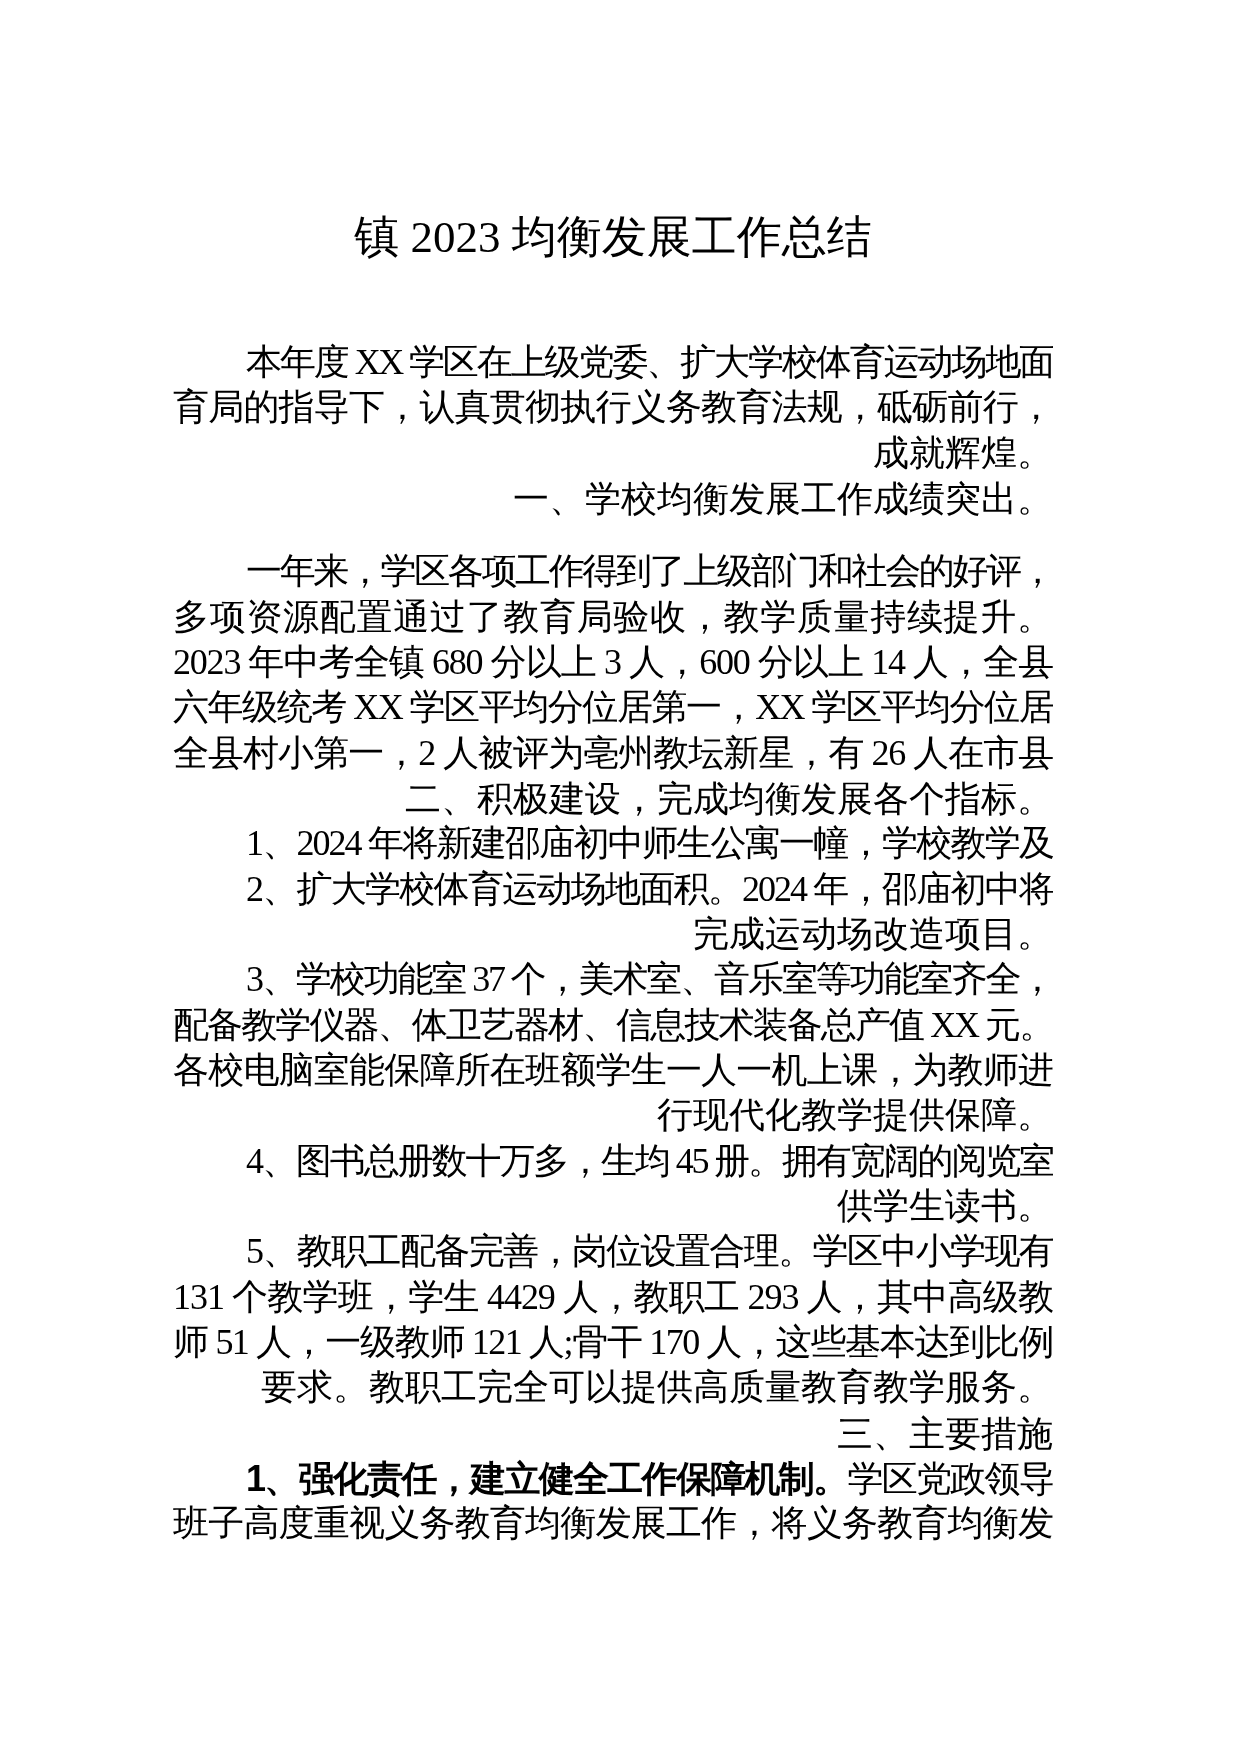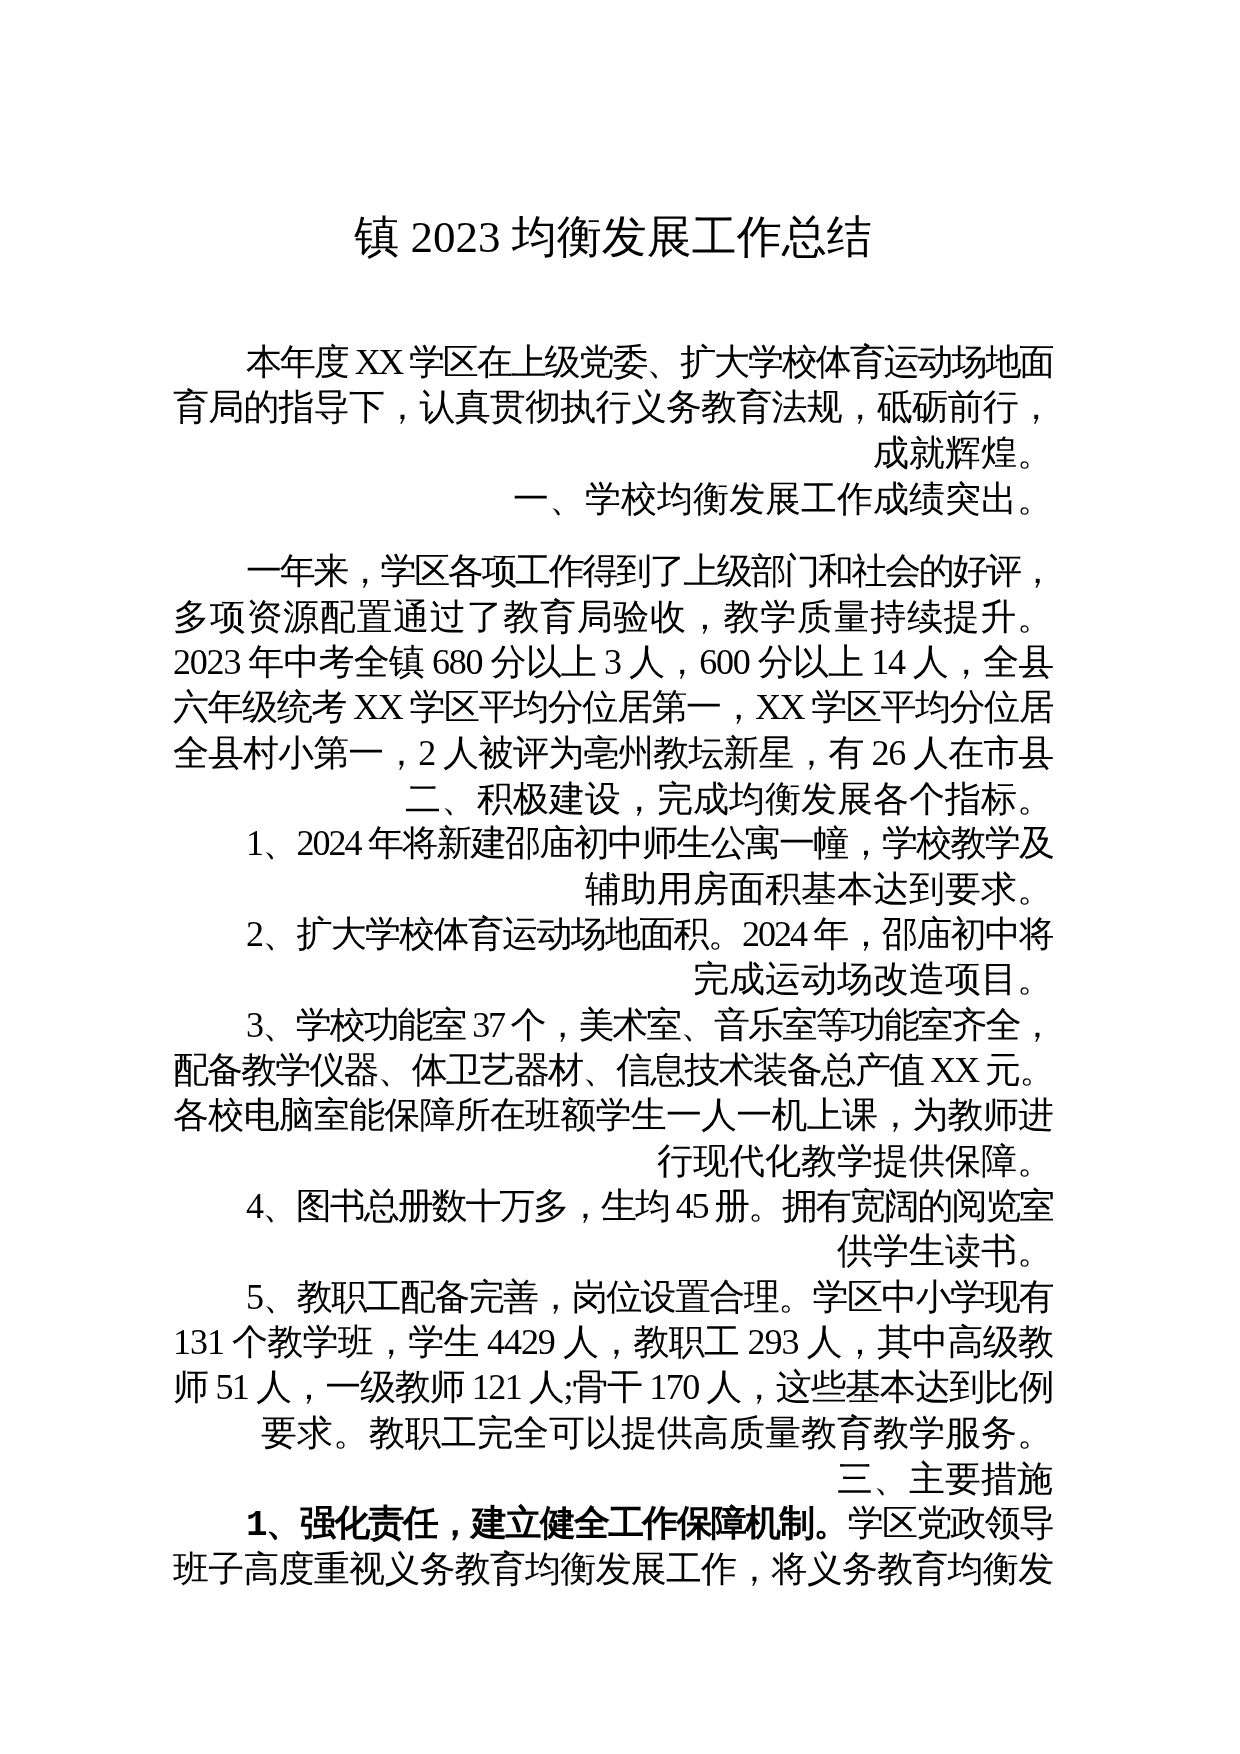--- a/index.html
+++ b/index.html
@@ -48,21 +48,21 @@
   }
   .paragraph.body .line {
     font-family: "Liberation Serif", "DejaVu Serif", serif;
     font-weight: 400;
   }
   .paragraph.heading .line {
     font-family: "Liberation Sans", "DejaVu Sans", sans-serif;
     font-weight: 400;
   }
   .seg-heading-bold {
-    font-family: Liberation Mono, monospace;
+    font-family: Liberation Sans, sans-serif;
     font-weight: 700;
   }
   .seg-body {
     font-family: "Liberation Serif", "DejaVu Serif", serif;
     font-weight: 400;
   }
 </style>
 </head>
 <body>
 
@@ -82,21 +82,20 @@
         <div class="line justify" style="">多项资源配置通过了教育局验收，教学质量持续提升。</div>
         <div class="line justify" style="letter-spacing: -1.2px;">2023 年中考全镇 680 分以上 3 人，600 分以上 14 人，全县</div>
         <div class="line justify" style="letter-spacing: -1.68px;">六年级统考 XX 学区平均分位居第一，XX 学区平均分位居</div>
         <div class="line justify" style="letter-spacing: -1.2px;">全县村小第一，2 人被评为亳州教坛新星，有 26 人在市县</div>
       </div>
       <div class="paragraph heading">
         <div class="line indent" style="">二、积极建设，完成均衡发展各个指标。</div>
       </div>
       <div class="paragraph body">
         <div class="line indent justify" style="letter-spacing: -1.98px;">1、2024 年将新建邵庙初中师生公寓一幢，学校教学及</div>
-        <div class="line" style="">辅助用房面积基本达到要求。</div>
       </div>
       <div class="paragraph body">
         <div class="line indent justify" style="letter-spacing: -1.98px;">2、扩大学校体育运动场地面积。2024 年，邵庙初中将</div>
         <div class="line" style="">完成运动场改造项目。</div>
       </div>
       <div class="paragraph body">
         <div class="line indent justify" style="letter-spacing: -2.31px;">3、学校功能室 37 个，美术室、音乐室等功能室齐全，</div>
         <div class="line justify" style="letter-spacing: -2.13px;">配备教学仪器、体卫艺器材、信息技术装备总产值 XX 元。</div>
         <div class="line justify" style="letter-spacing: -1px;">各校电脑室能保障所在班额学生一人一机上课，为教师进</div>
         <div class="line" style="">行现代化教学提供保障。</div>

